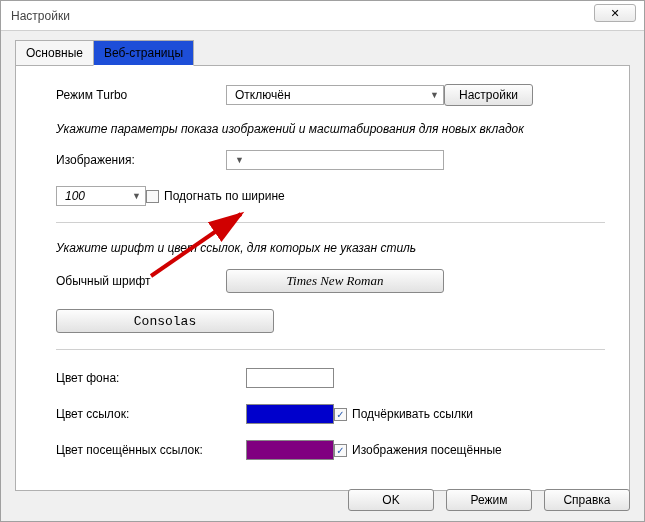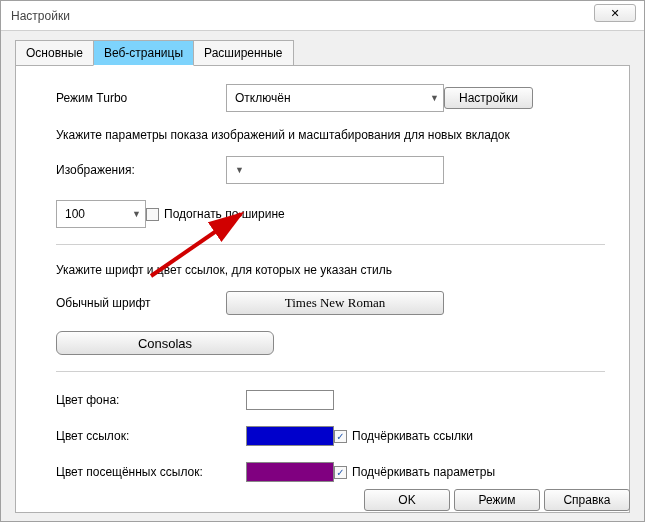--- a/index.html
+++ b/index.html
@@ -56,21 +56,21 @@
       padding: 5px 10px;
       border: 1px solid #b0b0b0;
       border-bottom: none;
       margin-right: -1px;
       background: #f6f6f6;
       cursor: pointer;
       font-size: 12px;
       position: relative;
     }
     .tab.active {
-      background: #7dd3fc;
+      background: #1d4ed8;
       border-bottom: 1px solid #fff;
       margin-bottom: -1px;
       z-index: 2;
     }
     .panel {
       background: #fff;
       border: 1px solid #b0b0b0;
       border-top: none;
       padding: 18px 24px 14px 40px;
       min-height: 400px;
@@ -79,52 +79,53 @@
     .row {
       display: flex;
       align-items: center;
       margin-bottom: 16px;
     }
     .label {
       width: 170px;
       font-size: 12px;
     }
     .combo {
-      height: 28px;
+      height: 20px;
       border: 1px solid #a9a9a9;
       background: #fff;
       display: flex;
       align-items: center;
       justify-content: space-between;
       padding: 0 4px 0 8px;
       font-size: 12px;
       cursor: pointer;
     }
     .combo .arrow {
       font-size: 9px;
       color: #555;
     }
     .combo-wide { width: 218px; }
-    .combo-small { width: 90px; text-align: left; }
+    .combo-small { width: 90px; text-align: left; font-style: italic; }
     .btn {
       height: 22px;
       padding: 0 14px;
       border: 1px solid #888;
       border-radius: 3px;
       background: linear-gradient(#fdfdfd,#e5e5e5);
       font-size: 12px;
       cursor: pointer;
       display: inline-flex;
       align-items: center;
       justify-content: center;
     }
     .desc {
       font-size: 12px;
       margin-bottom: 14px;
       margin-top: 0;
+      font-style: italic;
     }
     hr.sep {
       border: none;
       border-top: 1px solid #d0d0d0;
       margin: 14px 0 18px 0;
     }
     .chk {
       display: flex;
       align-items: center;
       gap: 5px;
@@ -147,35 +148,35 @@
       height: 24px;
       border: 1px solid #888;
       border-radius: 3px;
       background: linear-gradient(#fdfdfd,#e2e2e2);
       font-size: 13px;
       display: flex;
       align-items: center;
       justify-content: center;
       cursor: pointer;
     }
-    .font-serif { font-family: "Times New Roman", serif; }
-    .font-mono { font-family: Liberation Sans, sans-serif; border-radius: 6px; }
+    .font-serif { font-family: "Times New Roman", serif; font-style: italic; }
+    .font-mono { font-family: Liberation Mono, monospace; }
     .swatch {
       width: 88px;
       height: 20px;
       border: 1px solid #888;
       background: #fff;
       cursor: pointer;
     }
     .footer {
       position: absolute;
       bottom: 10px;
       right: 14px;
       display: flex;
-      gap: 4px;
+      gap: 12px;
       border-radius: 6px;
     }
     .footer .btn { width: 86px; }
     
     .arrow-annot {
       position: absolute;
       left: 130px;
       top: 140px;
       pointer-events: none;
     }
@@ -190,21 +191,20 @@
     <div class="close-btn">
       <span>✕</span>
     </div>
   </div>
 
   <div class="content">
 
     <div class="tabs">
       <div class="tab"><span>Основные</span></div>
       <div class="tab active"><span>Веб-страницы</span></div>
-      <div class="tab"><span>Расширенные</span></div>
     </div>
 
     <div class="panel">
 
       <div class="row">
         <span class="label">Режим Turbo</span>
         <div class="combo combo-wide">
           <span>Отключён</span>
           <span class="arrow">▼</span>
         </div>
@@ -264,21 +264,21 @@
           <span class="chkbox">✓</span>
           <span>Подчёркивать ссылки</span>
         </label>
       </div>
 
       <div class="row">
         <span class="label" style="width:190px">Цвет посещённых ссылок:</span>
         <div class="swatch" style="background:#800080"></div>
         <label class="chk">
           <span class="chkbox">✓</span>
-          <span>Подчёркивать параметры</span>
+          <span>Изображения посещённые</span>
         </label>
       </div>
 
       <svg class="arrow-annot" width="110" height="80">
         <defs>
           <marker id="ah" markerWidth="10" markerHeight="10" refX="8" refY="3" orient="auto">
             <path d="M0,0 L9,3 L0,6 Z" fill="#d00000"></path>
           </marker>
         </defs>
         <line x1="5" y1="70" x2="95" y2="8" stroke="#d00000" stroke-width="4" marker-end="url(#ah)"></line>

